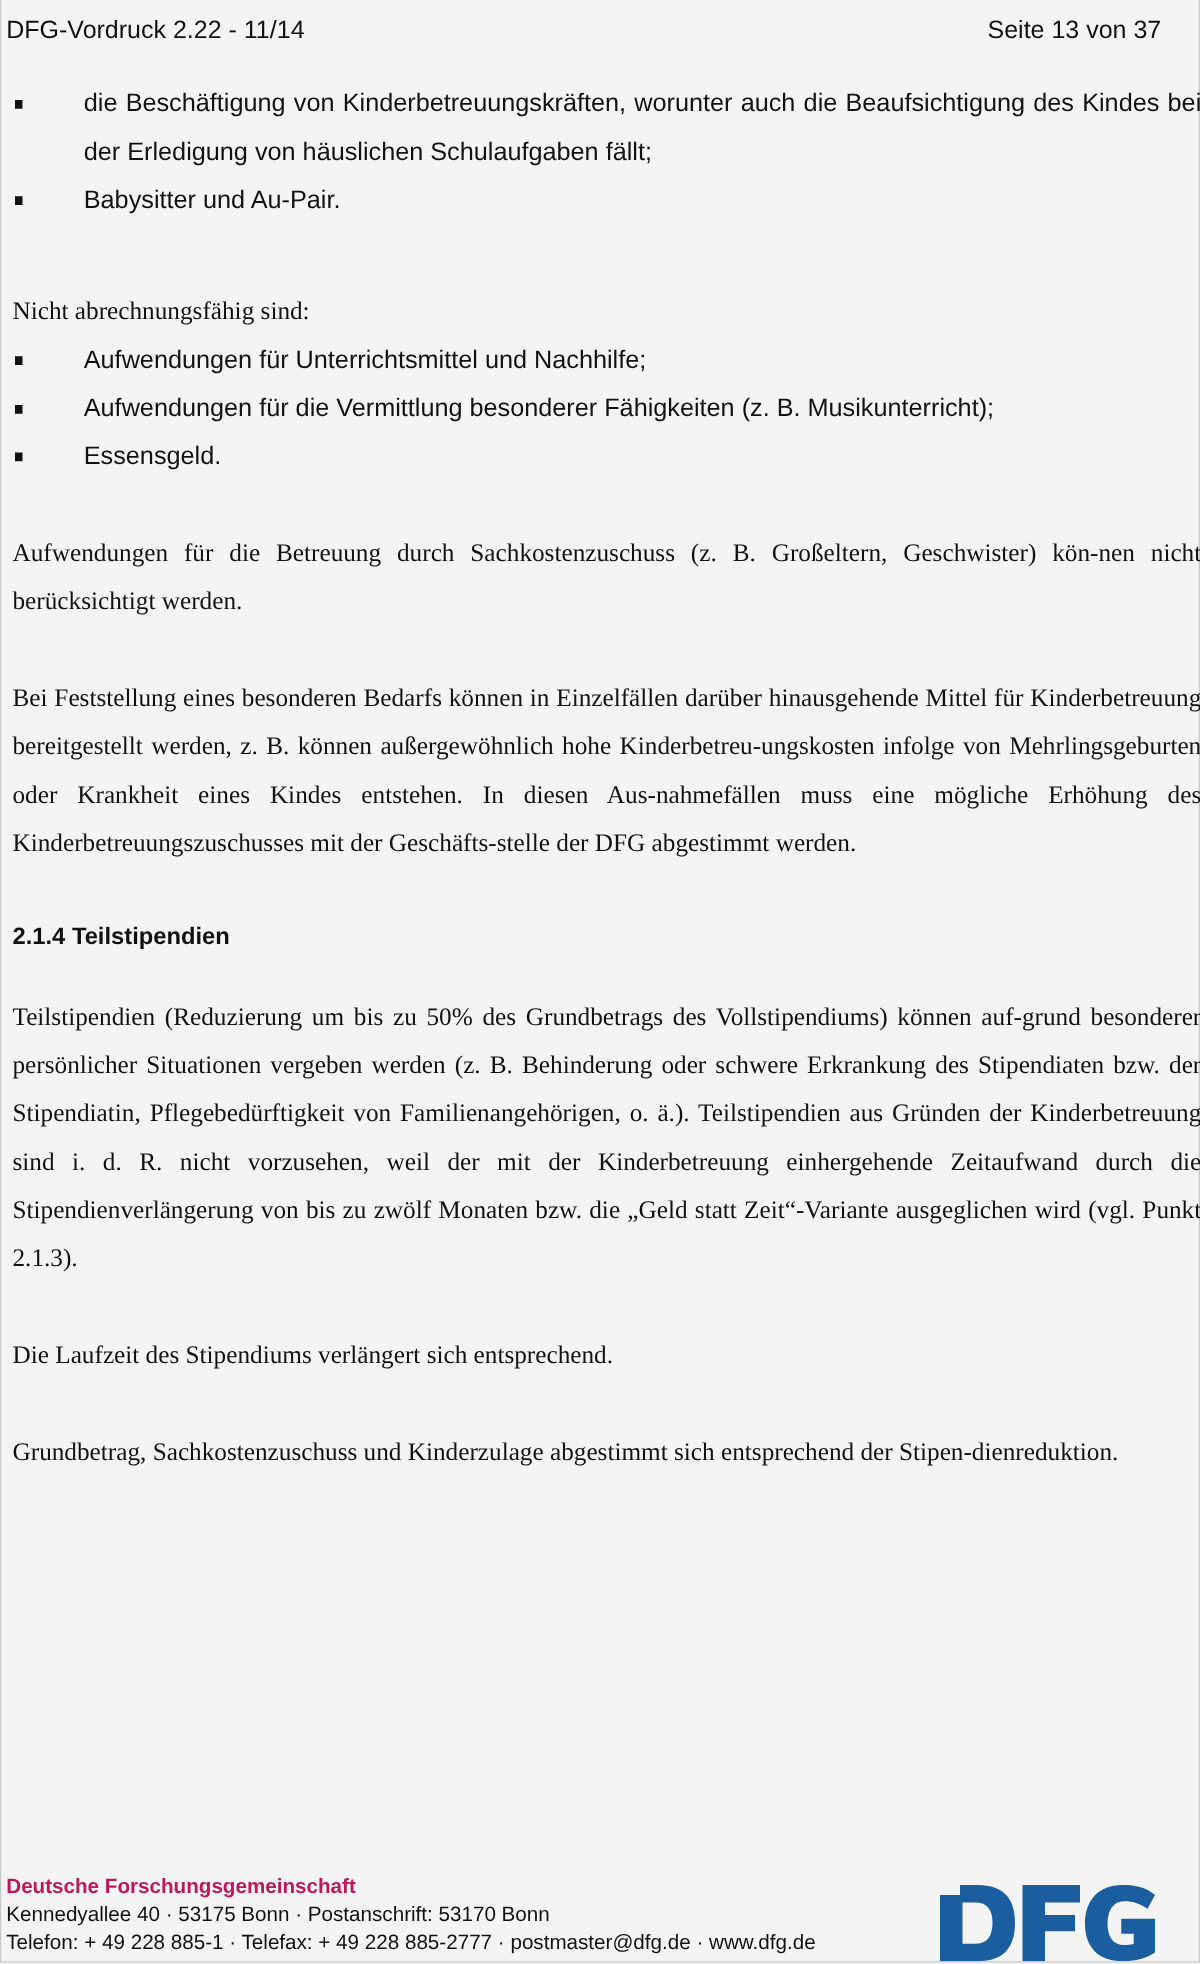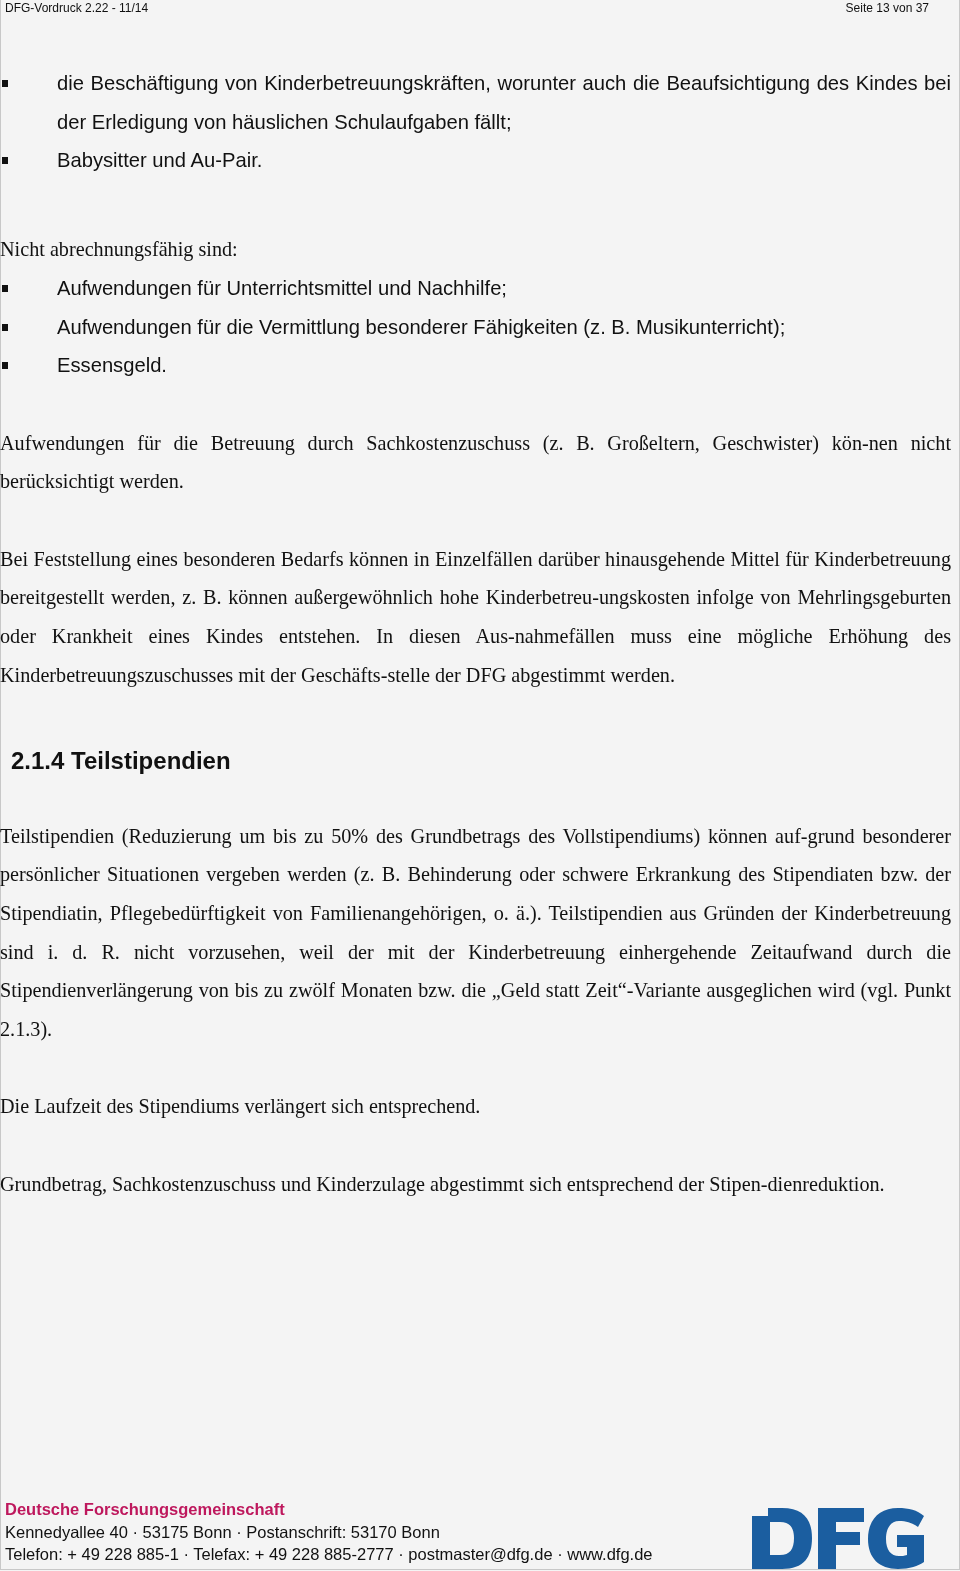--- a/index.html
+++ b/index.html
@@ -19,31 +19,31 @@
     position: absolute;
     left: 0; top: 0;
     width: 958px; height: 1569px;
     border-left: 1px solid #c8c8c8;
     border-right: 1px solid #c8c8c8;
     border-bottom: 1px solid #c8c8c8;
     pointer-events: none;
   }
   .header {
     position: absolute;
-    top: 0; left: 0; right: 0;
+    top: 16px; left: 0; right: 0;
     height: 18px;
-    font-size: 12px;
+    font-size: 20px;
     line-height: 17px;
   }
   .header .left { position: absolute; left: 5px; top: 0; }
   .header .right { position: absolute; right: 31px; top: 0; text-align: right; }
 
   .content {
     position: absolute;
-    left: 0;
+    left: 10px;
     top: 64px;
     width: 951px;
     font-size: 20.2px;
     line-height: 38.7px;
   }
   .bullet-list {
     margin: 0;
     padding: 0;
     list-style: none;
   }
@@ -61,22 +61,22 @@
     background: #111;
   }
   p {
     margin: 0;
     text-align: justify;
     font-family: Liberation Serif, serif;
   }
   .gap-1 { height: 38.7px; }
   .gap-half { height: 36px; }
   h3 {
-    margin: 11px;
-    font-size: 24px;
+    margin: 0;
+    font-size: 19px;
     font-weight: bold;
     line-height: 38px;
   }
   .footer {
     position: absolute;
     left: 5px;
     top: 1498px;
     font-size: 16.5px;
     line-height: 22.5px;
   }

